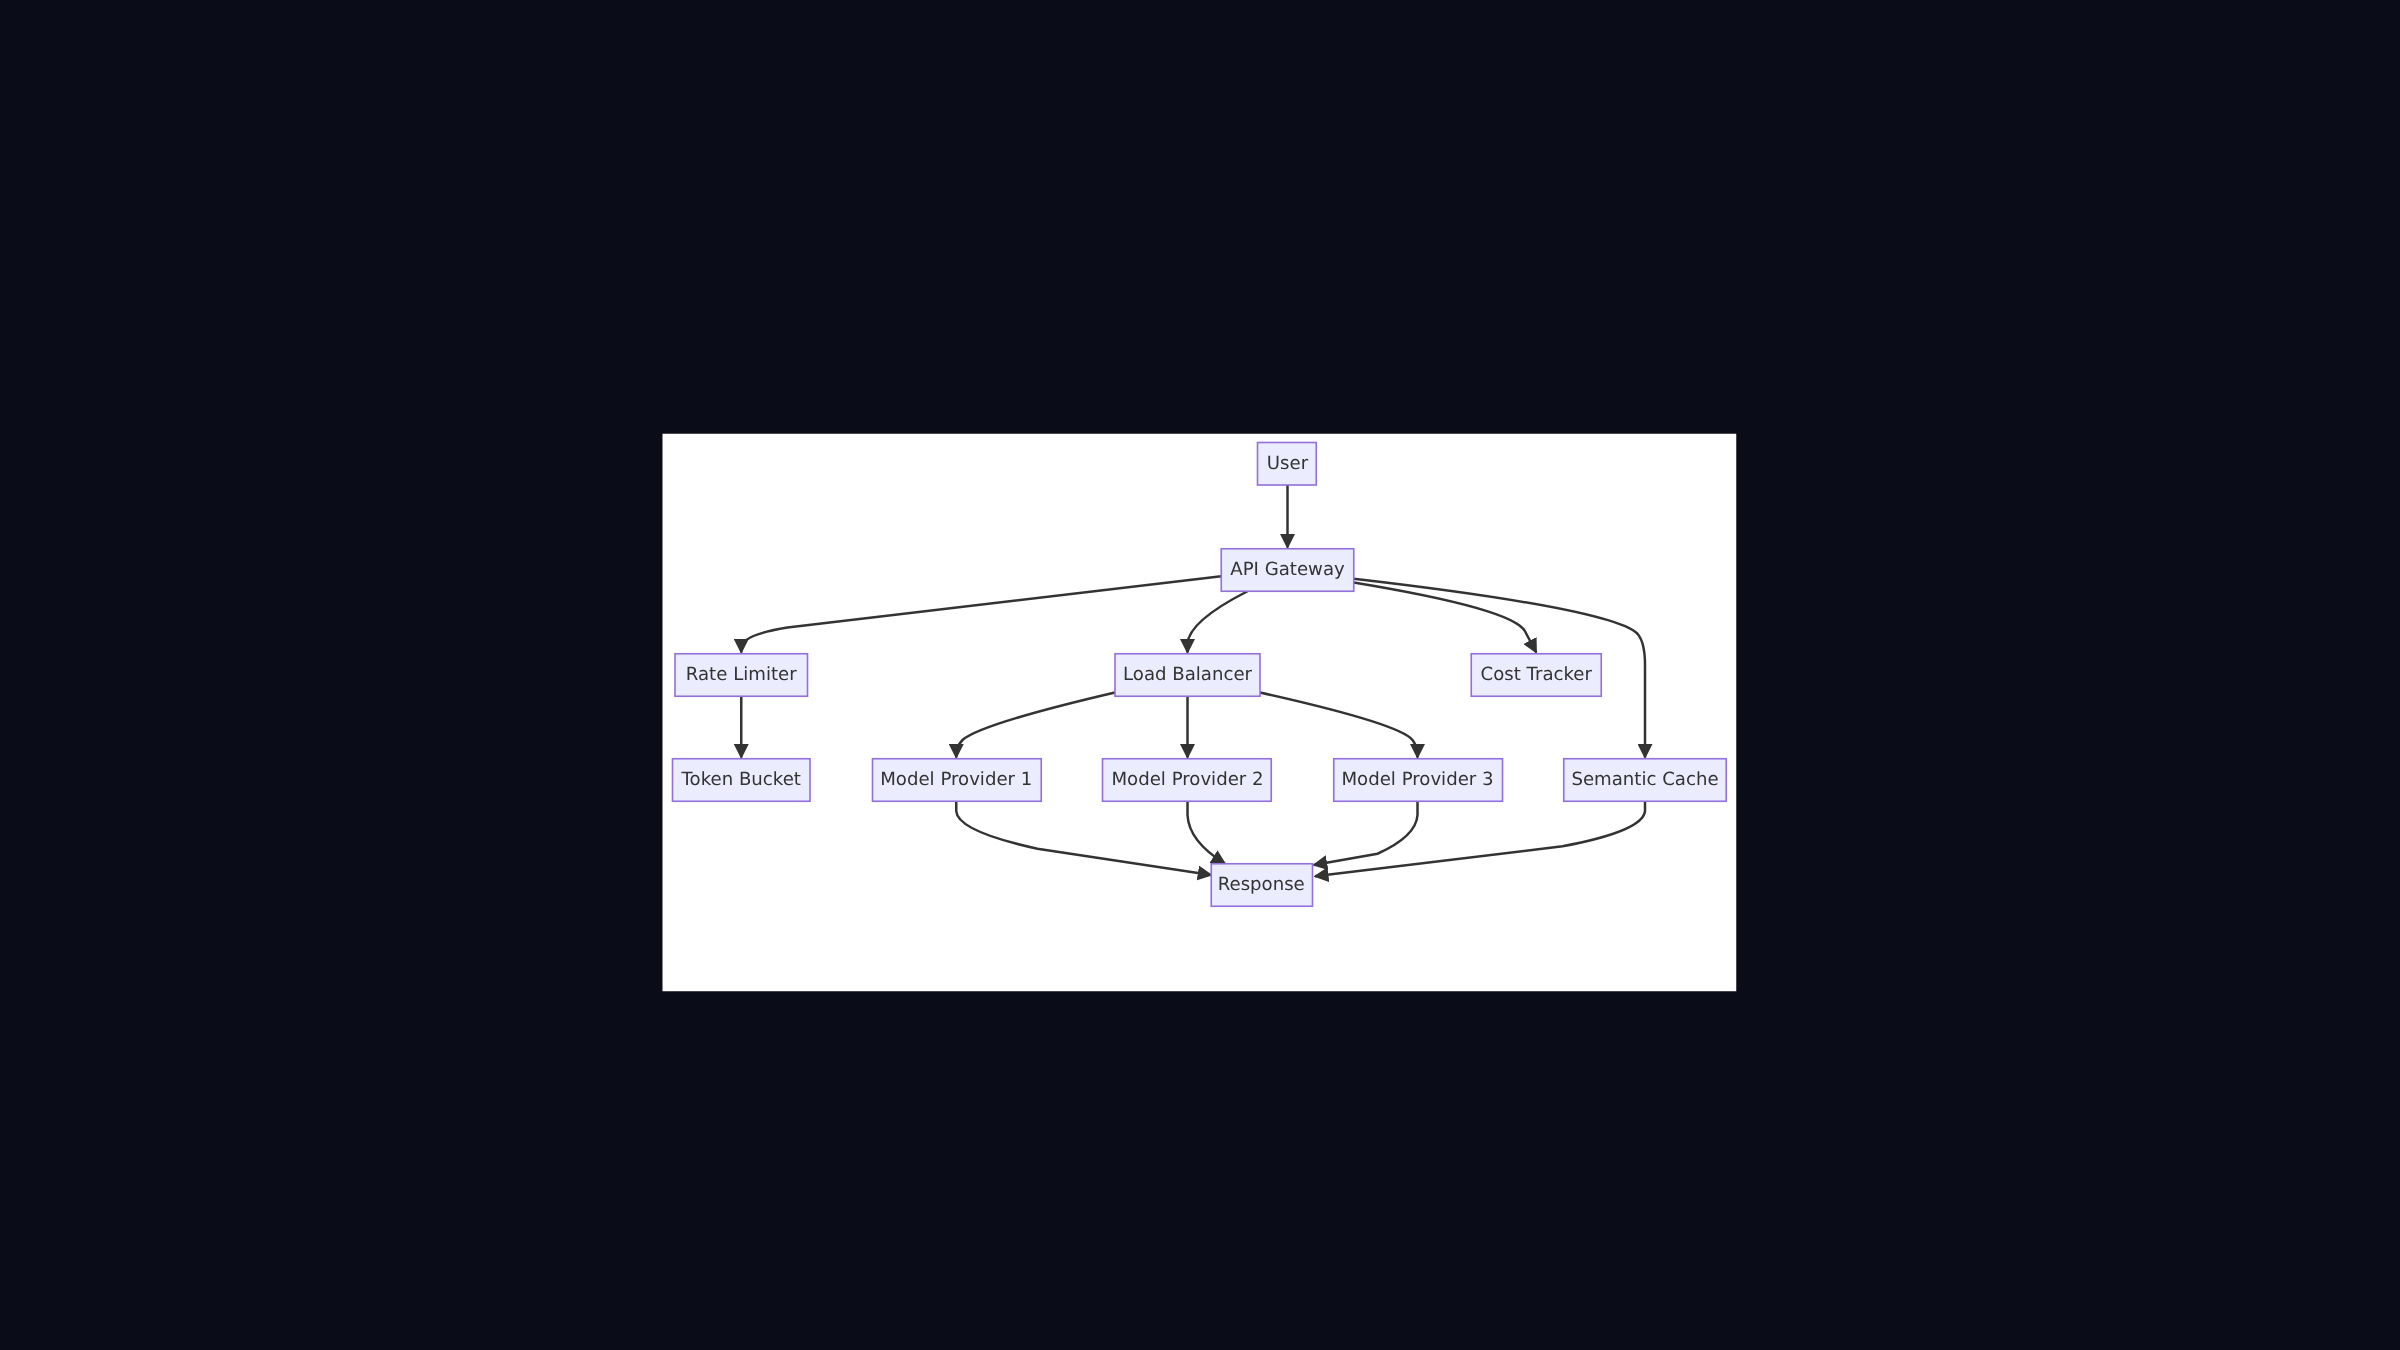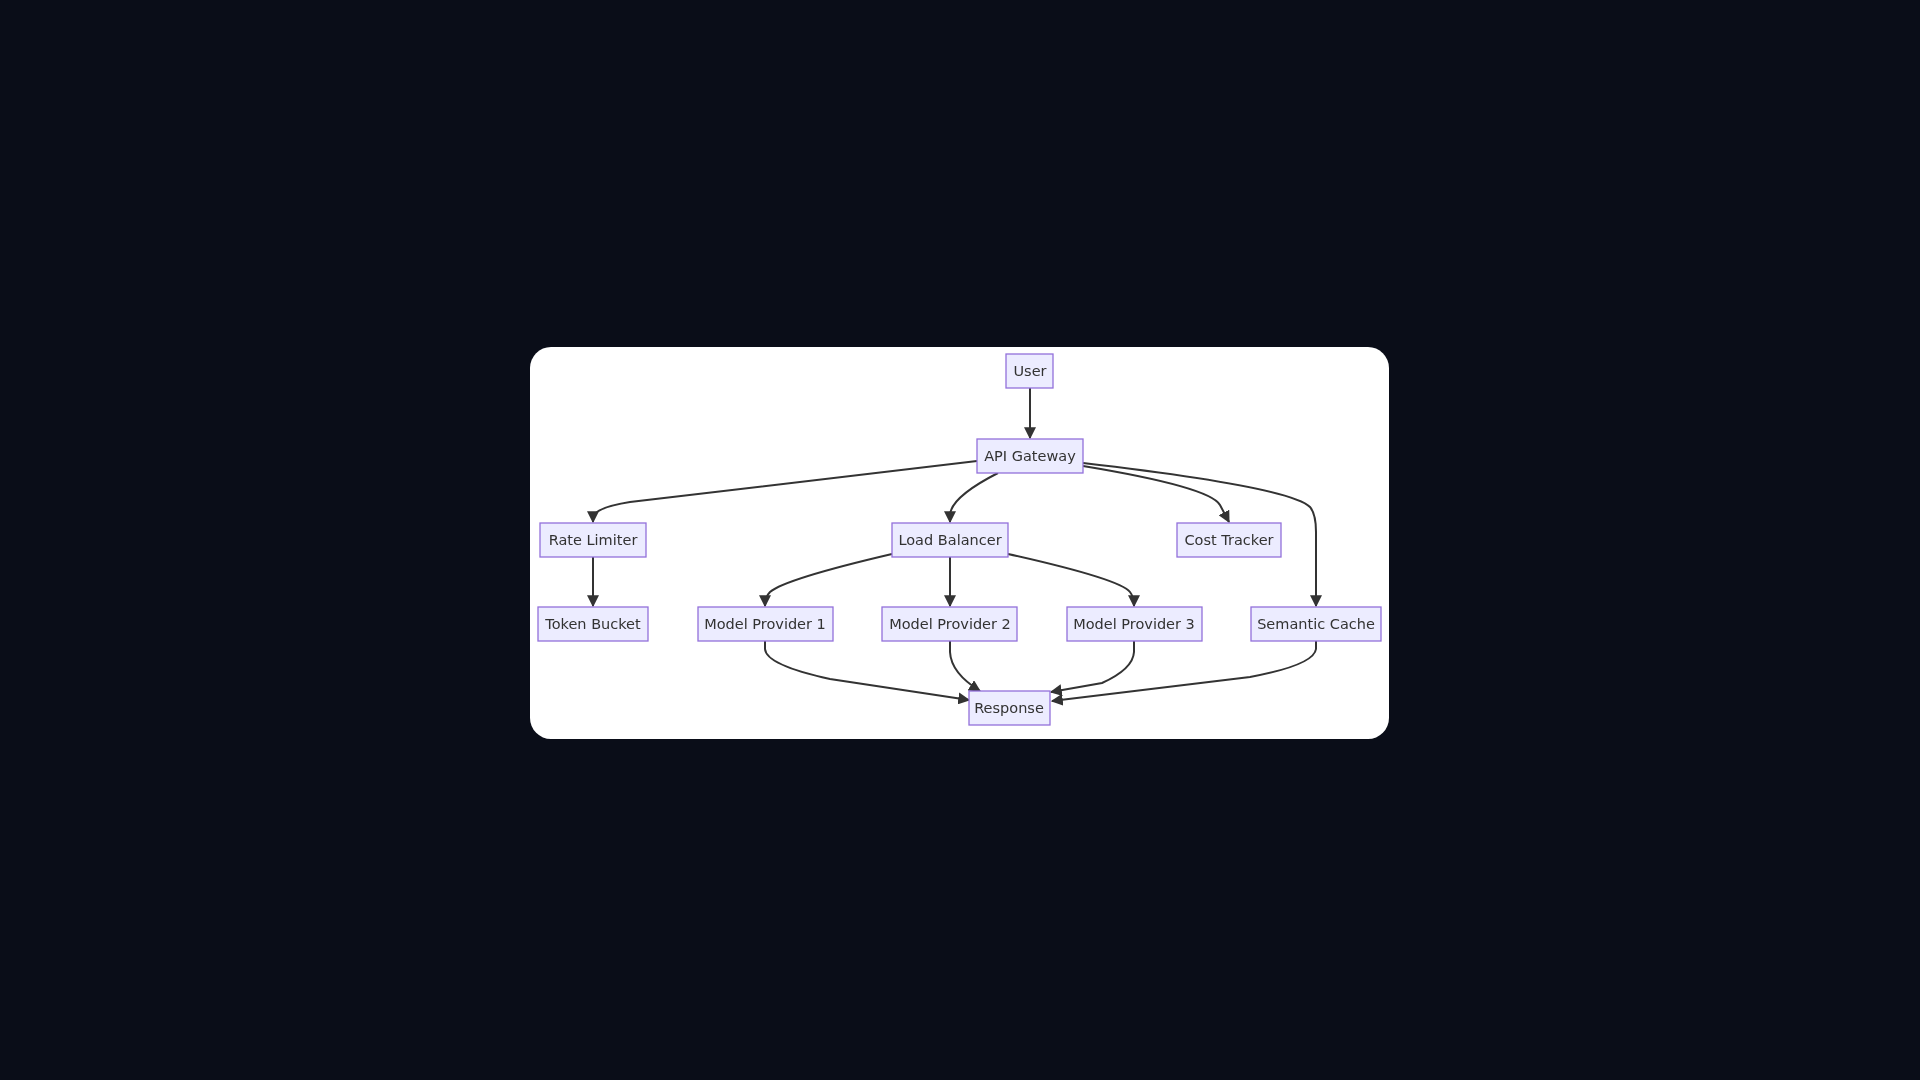--- a/index.html
+++ b/index.html
@@ -6,23 +6,22 @@
   body {
     width: 1920px; height: 1080px;
     background: #0a0d18;
     position: relative;
     overflow: hidden;
     font-family: "DejaVu Sans", sans-serif;
   }
   #canvas {
     position: absolute;
     left: 530px; top: 347px;
-    width: 859px; height: 392px;
+    width: 859px; height: 446px;
     background: #ffffff;
-    border-radius: 21px;
   }
   svg { position: absolute; left: 0; top: 0; }
   .node-rect { fill: #ECECFF; stroke: #9370DB; stroke-width: 1.3; }
   .node-label {
     font-family: "DejaVu Sans", sans-serif;
     font-size: 14.5px;
     fill: #333333;
     text-anchor: middle;
     dominant-baseline: central;
   }

